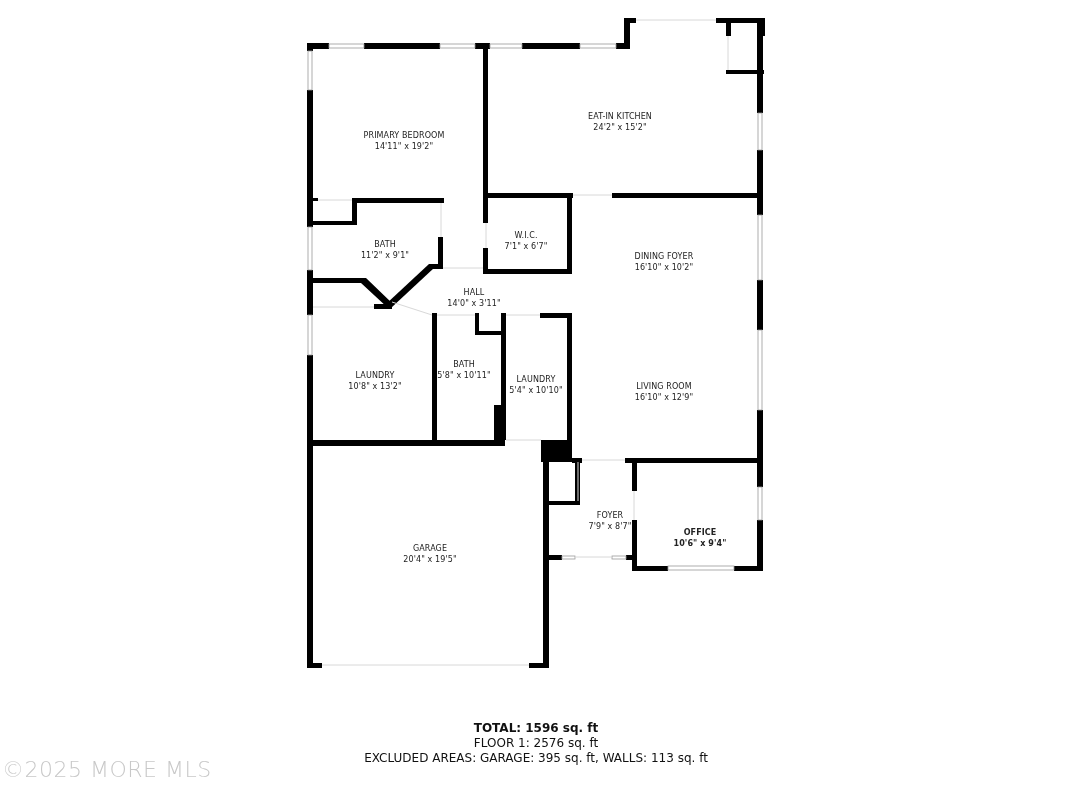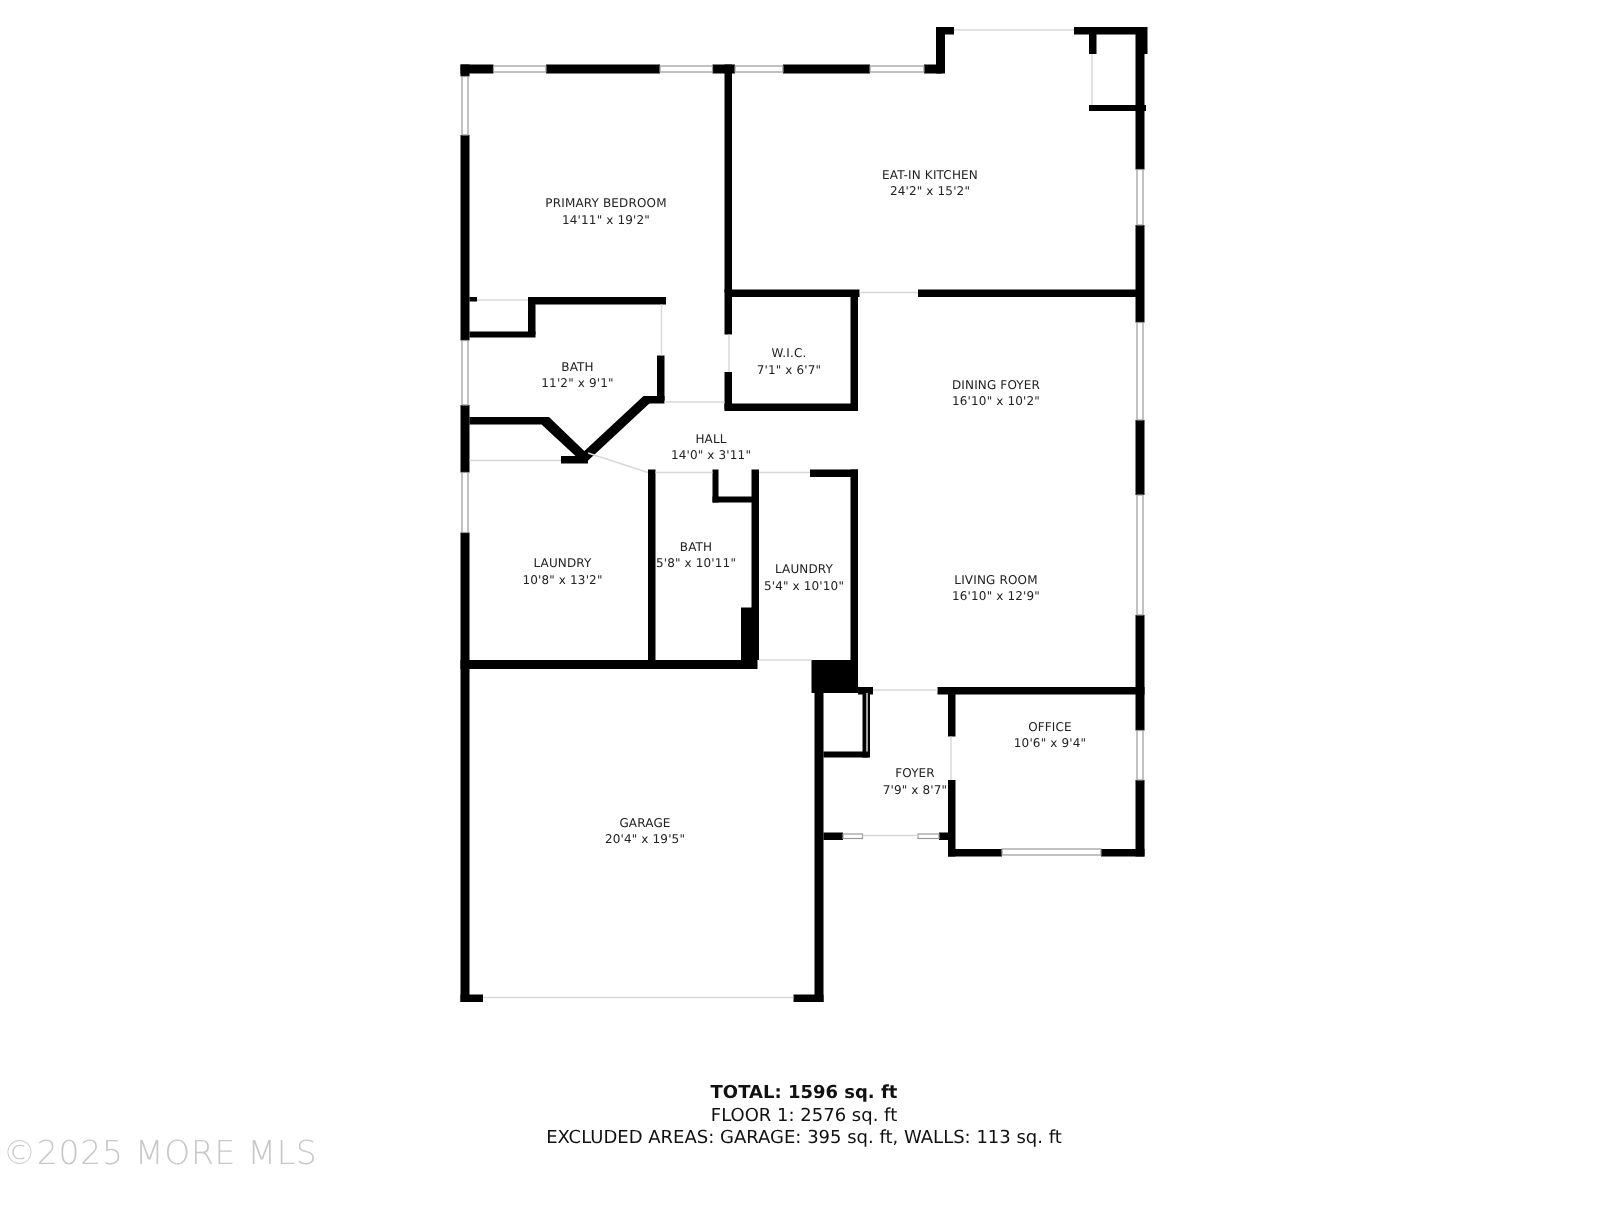--- a/index.html
+++ b/index.html
@@ -169,21 +169,21 @@
       <span class="dims">5'4" x 10'10"</span>
     </div>
     <div class="room-label" style="left: 664px; top: 392px;">
       <span class="name">LIVING ROOM</span>
       <span class="dims">16'10" x 12'9"</span>
     </div>
     <div class="room-label" style="left: 598px; top: 521px; margin-left: 12px;">
       <span class="name">FOYER</span>
       <span class="dims">7'9" x 8'7"</span>
     </div>
-    <div class="room-label" style="left: 700px; top: 490px;">
+    <div class="room-label" style="left: 700px; top: 538px; font-weight: bold;">
       <span class="name">OFFICE</span>
       <span class="dims">10'6" x 9'4"</span>
     </div>
     <div class="room-label" style="left: 430px; top: 554px; text-align: center;">
       <span class="name">GARAGE</span>
       <span class="dims">20'4" x 19'5"</span>
     </div>
   </div>
 
 <div id="summary">

